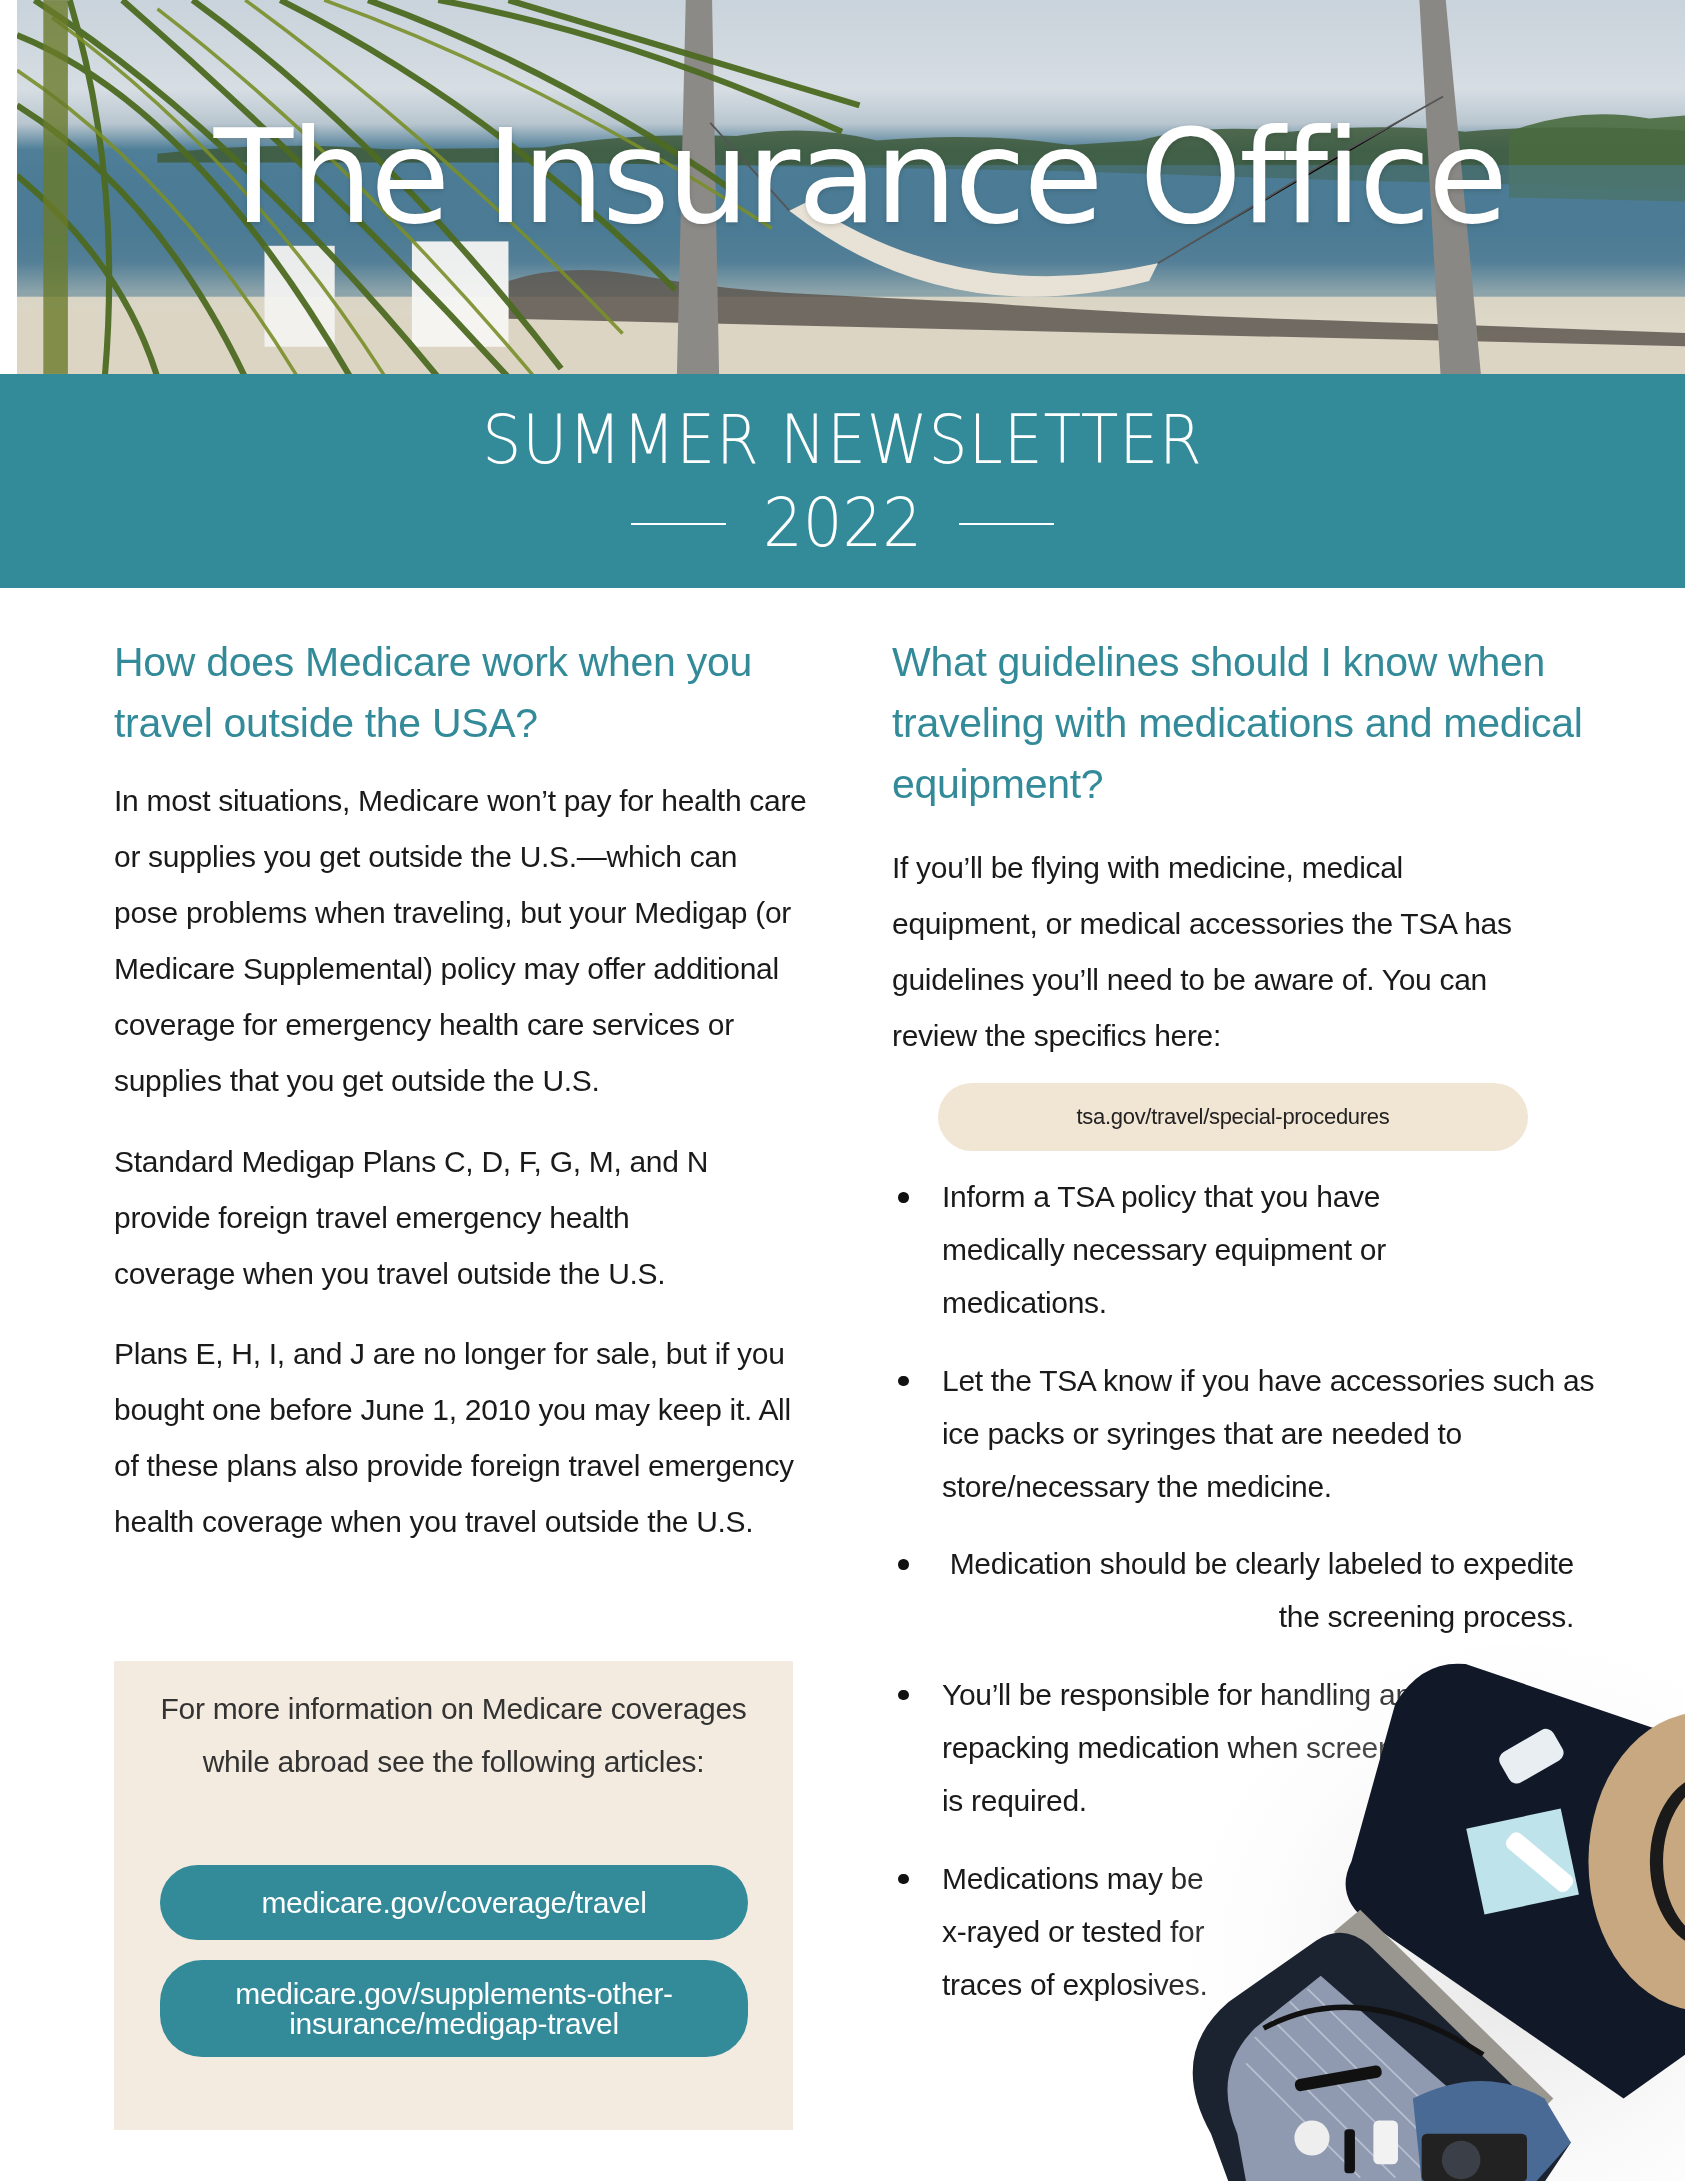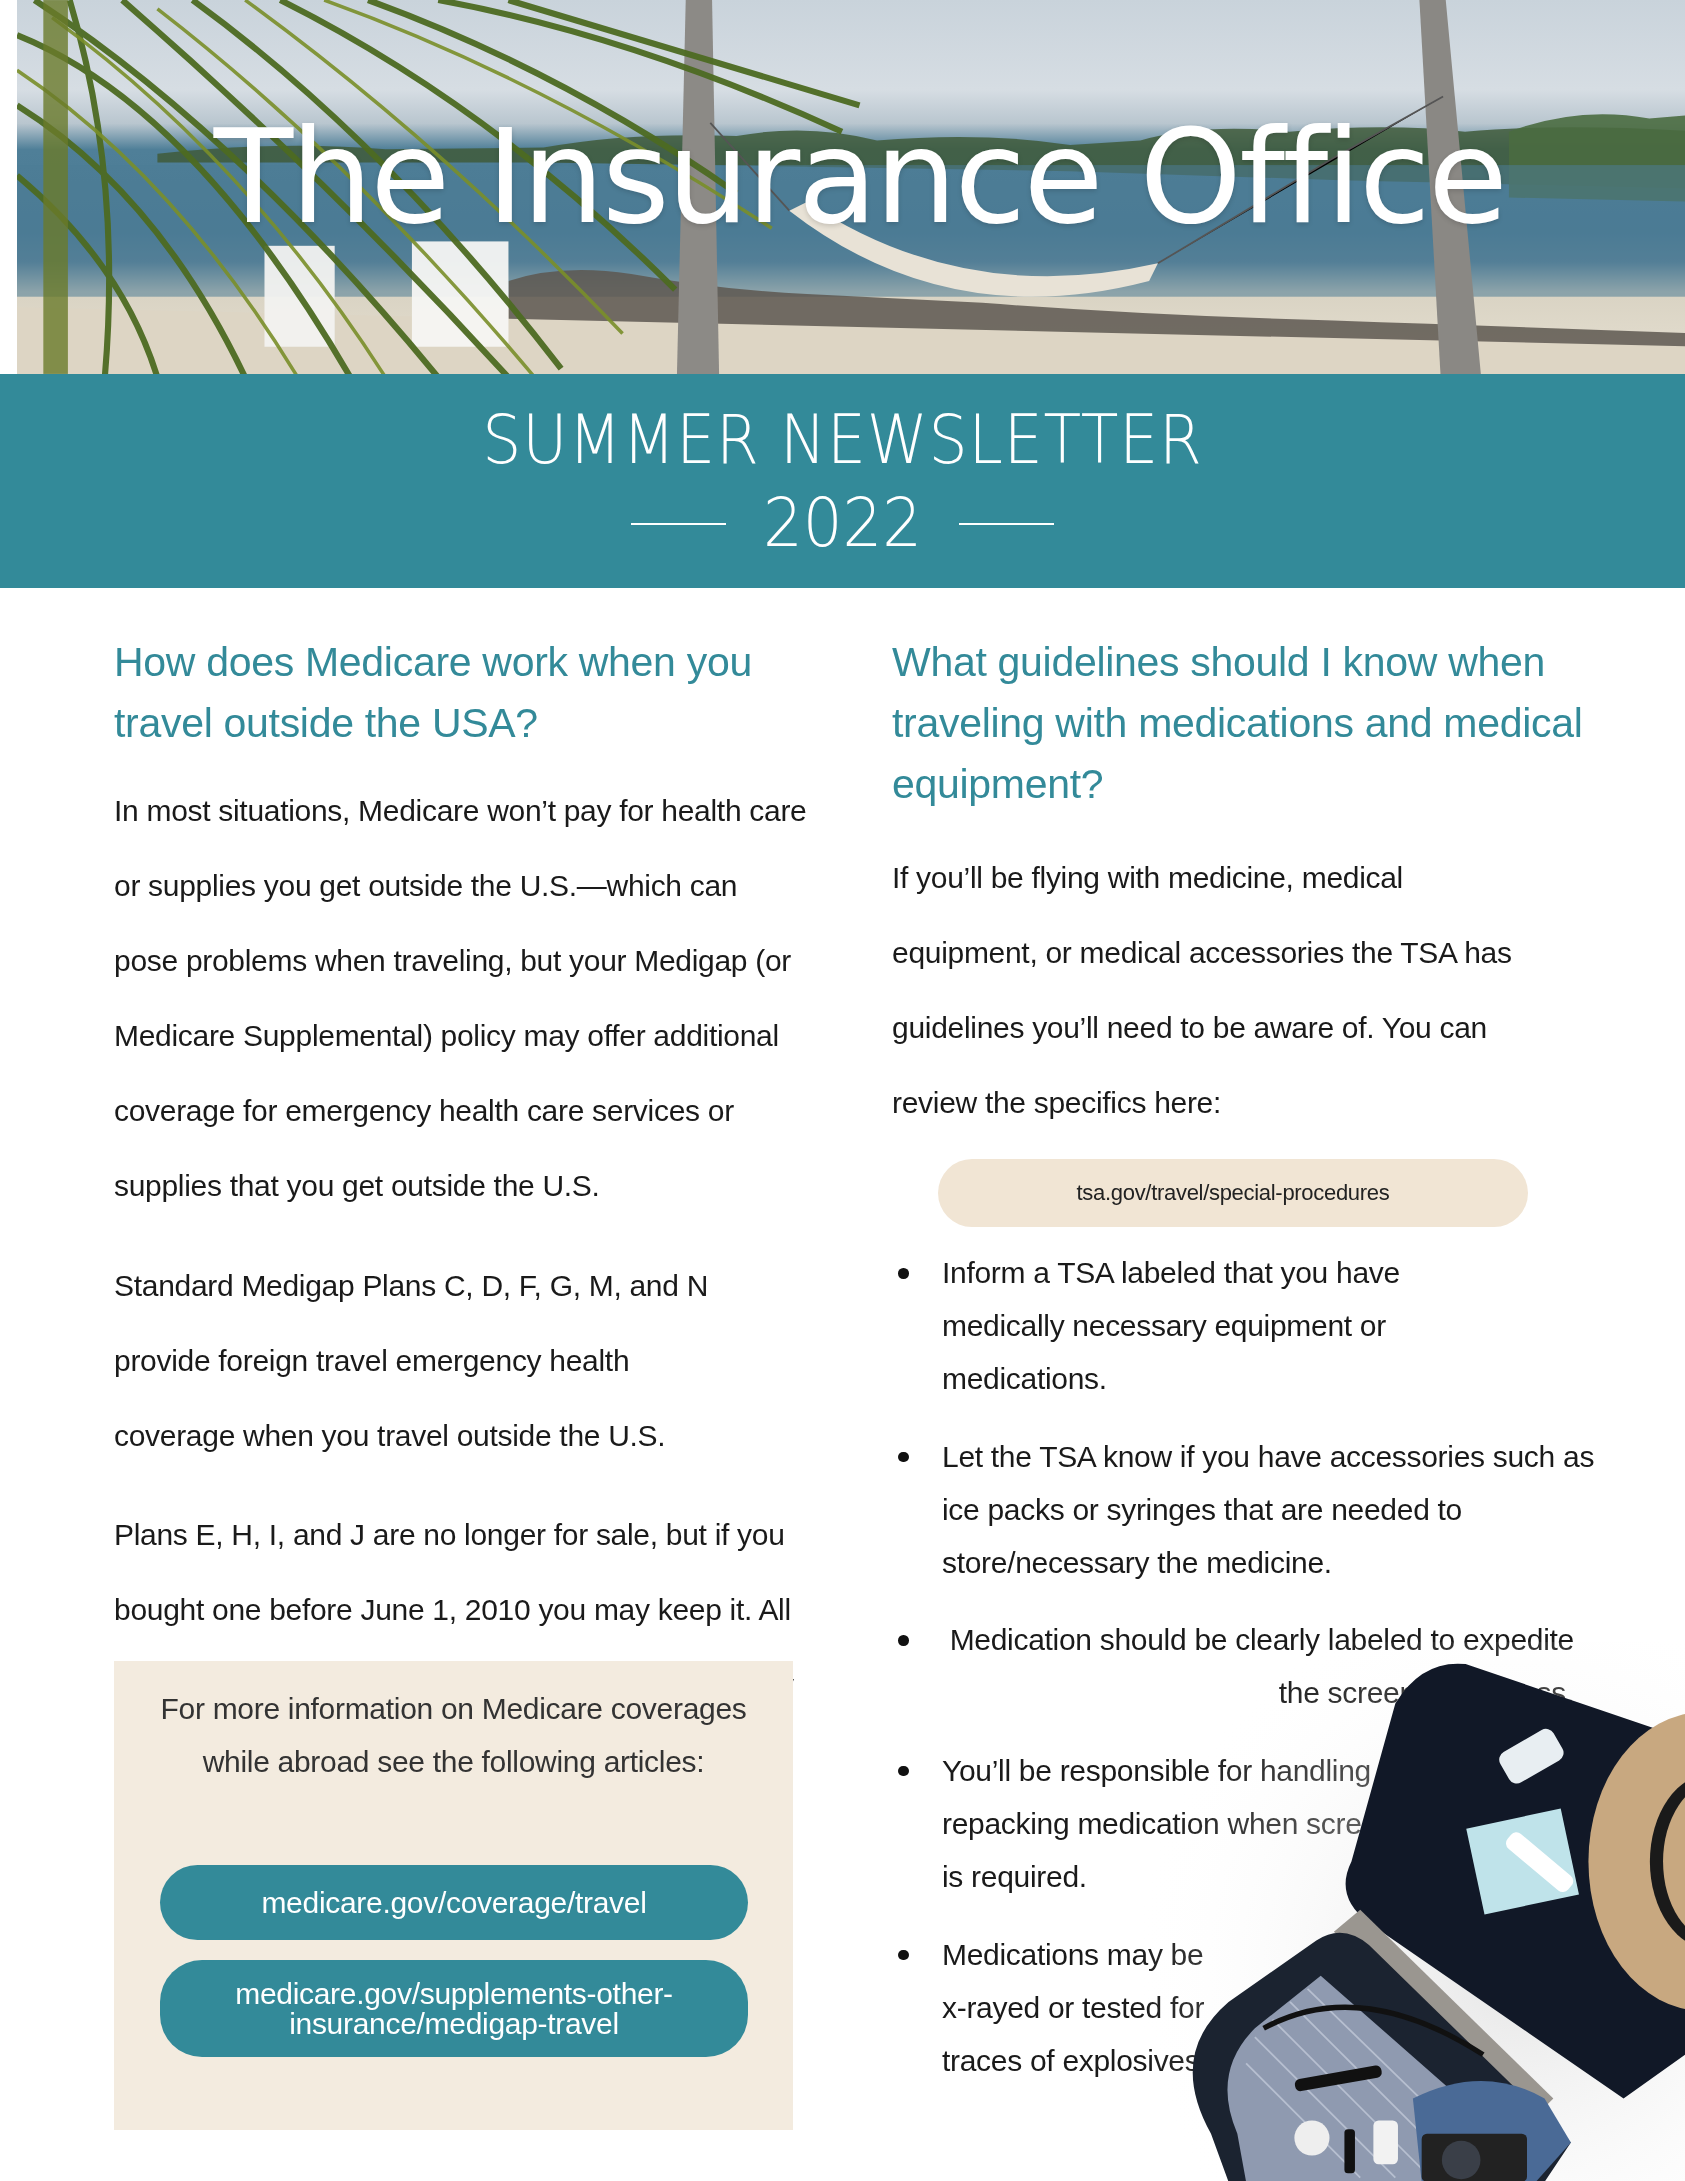--- a/index.html
+++ b/index.html
@@ -41,21 +41,21 @@
   
   .col { position: absolute; top: 632px; }
   .col.left { left: 114px; width: 693px; }
   .col.right { left: 892px; width: 702px; }
 
   .heading {
     color: #338a99; font-size: 41px; line-height: 61px; font-weight: 400;
     font-family: "Liberation Sans", sans-serif; letter-spacing: -0.3px;
   }
   .body-p {
-    font-size: 30px; line-height: 75px; color: #1a1a1a; letter-spacing: -0.3px;
+    font-size: 30px; line-height: 56px; color: #1a1a1a; letter-spacing: -0.3px;
   }
   .col.left .heading { margin-bottom: 19.3px; }
   .col.left .body-p { margin-bottom: 24.6px; }
 
   .col.right .heading { margin-bottom: 24.6px; }
   .col.right .intro { margin-bottom: 19.3px; }
 
   .tsa-pill {
     display: flex; align-items: center; justify-content: center;
     margin-left: 46px; width: 590px; height: 68px; border-radius: 34px;
@@ -169,21 +169,21 @@
   <a class="link-btn two">medicare.gov/supplements-other-insurance/medigap-travel</a>
 </div>
 
 <div class="col right">
   <h2 class="heading" style="width:693px">What guidelines should I know when traveling with medications and medical equipment?</h2>
   <p class="body-p intro" style="width:650px">If you’ll be flying with medicine, medical equipment, or medical accessories the TSA has guidelines you’ll need to be aware of. You can review the specifics here:</p>
   <a class="tsa-pill">tsa.gov/travel/special-procedures</a>
   <ul class="bullets">
     <li class="bullet b1">
       <span class="dot"></span>
-      <span class="txt">Inform a TSA labeled that you have medically necessary equipment or medications.</span>
+      <span class="txt">Inform a TSA policy that you have medically necessary equipment or medications.</span>
     </li>
     <li class="bullet b2">
       <span class="dot"></span>
       <span class="txt">Let the TSA know if you have accessories such as ice packs or syringes that are needed to store/necessary the medicine.</span>
     </li>
     <li class="bullet b3">
       <span class="dot"></span>
       <span class="txt">Medication should be clearly labeled to expedite the screening process.</span>
     </li>
     <li class="bullet b4">

